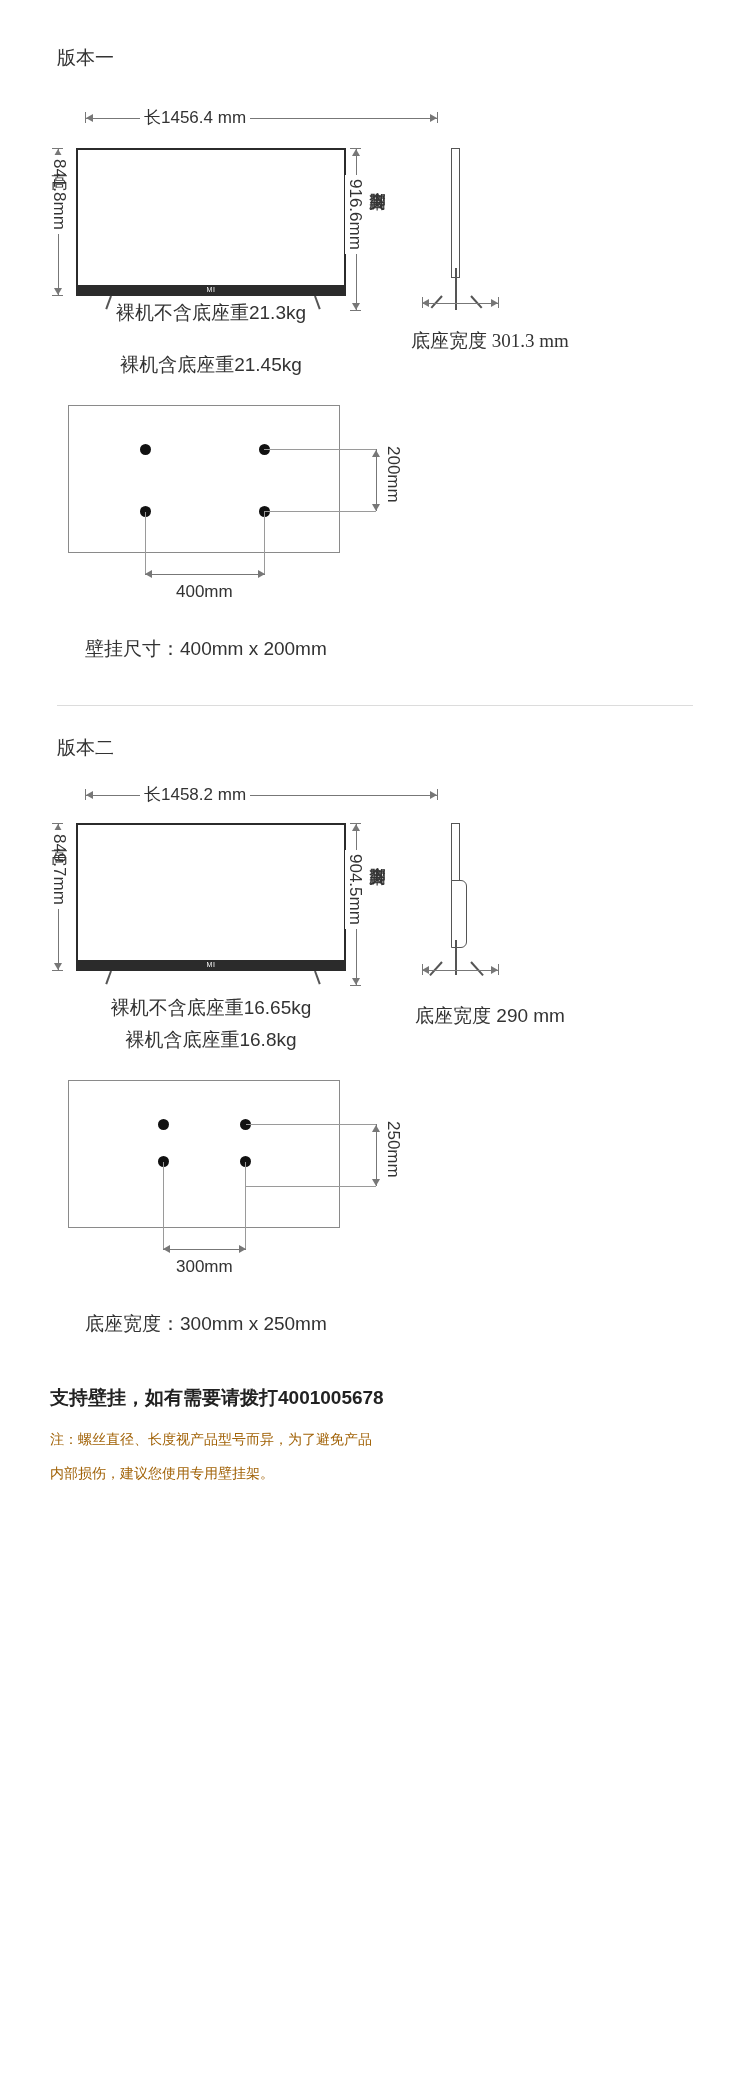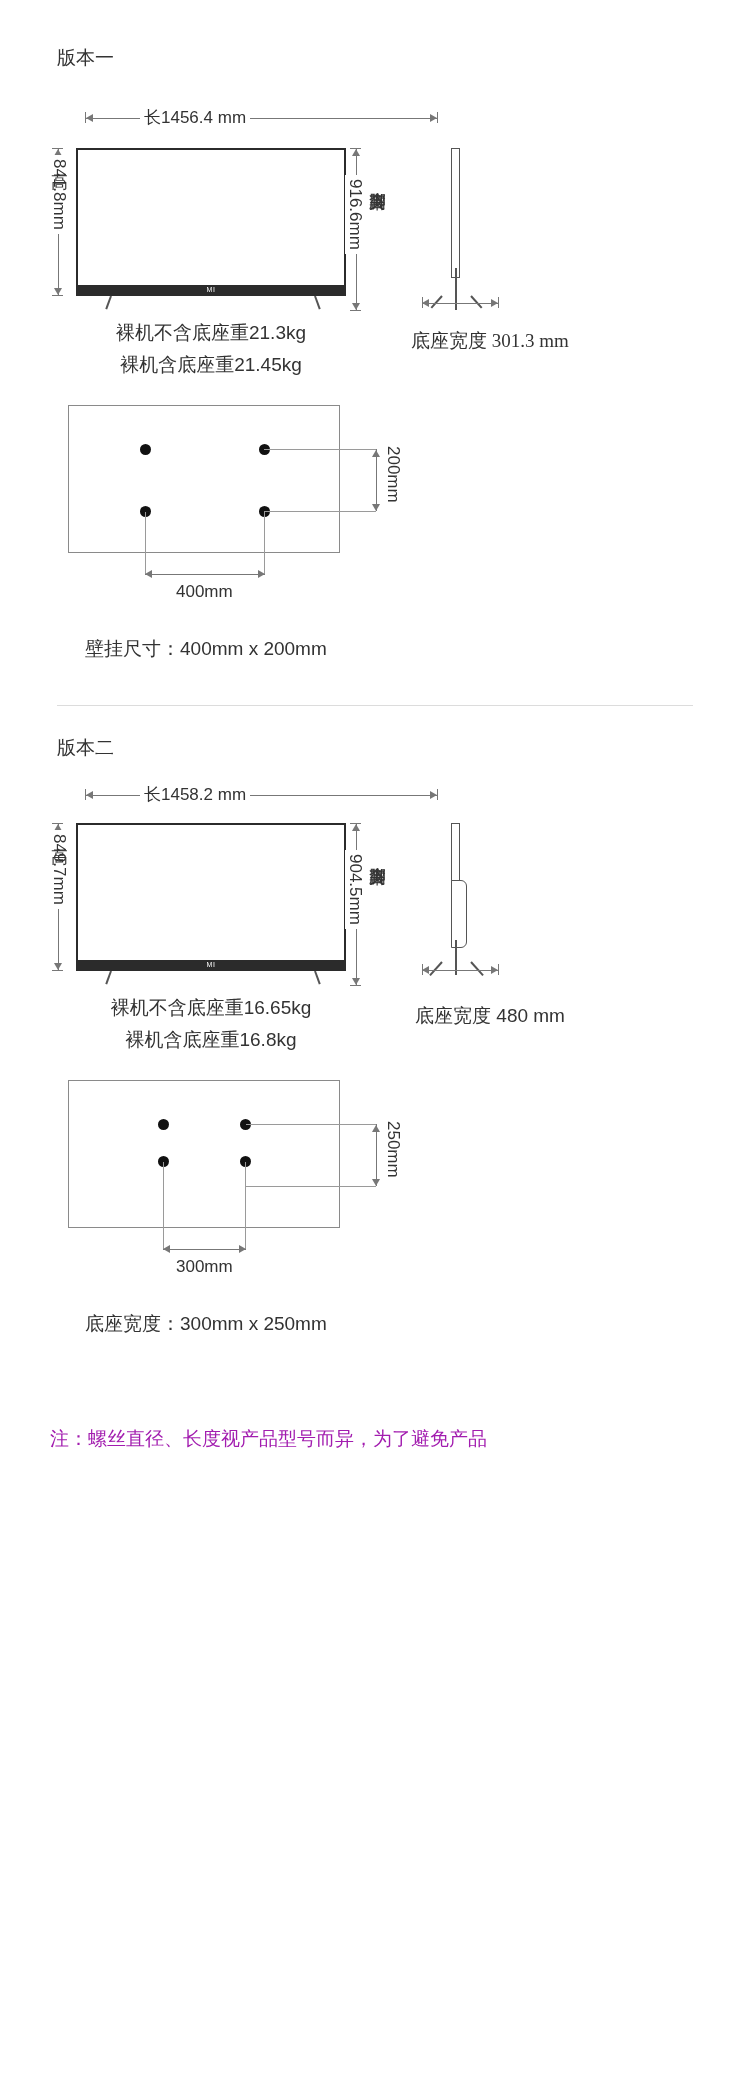--- a/index.html
+++ b/index.html
@@ -166,22 +166,22 @@
   .foot-bold {
     position: absolute;
     left: 50px;
     font-size: 19px;
     font-weight: bold;
     color: #222;
   }
   .foot-text {
     position: absolute;
     left: 50px;
-    font-size: 19px;
-    color: #a21caf;
+    font-size: 14px;
+    color: #a16207;
     line-height: 34px;
     width: 640px;
   }
 </style>
 </head>
 <body>
 
 <div class="page">
 
   <div class="version-title" style="top:45px;">版本一</div>
@@ -212,21 +212,21 @@
     <div class="lbl-v" style="left:48px; top:155px;">高841.8mm</div>
 
     <div class="cap-h" style="left:350px; top:148px;"></div>
     <div class="cap-h" style="left:350px; top:310px;"></div>
     <div class="dim-v" style="left:356px; top:148px; height:162px;"></div>
     <div class="arrow-u" style="left:352px; top:149px;"></div>
     <div class="arrow-d" style="left:352px; top:303px;"></div>
     <div class="lbl-v" style="left:345px; top:175px;">916.6mm</div>
     <div class="lbl-v" style="left:366px; top:175px;">含脚架高</div>
 
-    <div class="caption" style="left:76px; top:320px; width:270px;text-align:center;">裸机不含底座重21.3kg</div>
+    <div class="caption" style="left:76px; top:300px; width:270px;text-align:center;">裸机不含底座重21.3kg</div>
     <div class="caption" style="left:76px; top:352px; width:270px;">裸机含底座重21.45kg</div>
 
     <div class="side-panel" style="left:451px; top:148px; width:9px; height:130px;"></div>
     <div class="side-stand" style="left:455px; top:268px; height:42px;"></div>
     <div class="leg" style="left:441px; top:296px; height:16px; transform:rotate(42deg);"></div>
     <div class="leg" style="left:470px; top:296px; height:16px; transform:rotate(-42deg);"></div>
     <div class="dim-h" style="left:422px; top:303px; width:76px;"></div>
     <div class="arrow-l" style="left:422px; top:299px;"></div>
     <div class="arrow-r" style="left:491px; top:299px;"></div>
     <div class="cap-v" style="left:422px; top:297px;"></div>
@@ -298,21 +298,21 @@
     <div class="side-panel" style="left:451px; top:823px; width:9px; height:108px;"></div>
     <div class="side-panel" style="left:451px; top:880px; width:16px; height:68px; border-radius:0 6px 6px 0;"></div>
     <div class="side-stand" style="left:455px; top:940px; height:35px;"></div>
     <div class="leg" style="left:441px; top:962px; height:18px; transform:rotate(42deg);"></div>
     <div class="leg" style="left:470px; top:962px; height:18px; transform:rotate(-42deg);"></div>
     <div class="dim-h" style="left:422px; top:970px; width:76px;"></div>
     <div class="arrow-l" style="left:422px; top:966px;"></div>
     <div class="arrow-r" style="left:491px; top:966px;"></div>
     <div class="cap-v" style="left:422px; top:964px;"></div>
     <div class="cap-v" style="left:498px; top:964px;"></div>
-    <div class="caption" style="left:365px; top:1003px; width:250px;">底座宽度 480 mm</div>
+    <div class="caption" style="left:365px; top:1003px; width:250px;">底座宽度 290 mm</div>
 
     <div class="mount-box" style="left:68px; top:1080px; width:272px; height:148px;"></div>
     <div class="dot" style="left:158px; top:1119px;"></div>
     <div class="dot" style="left:240px; top:1119px;"></div>
     <div class="dot" style="left:158px; top:1156px;"></div>
     <div class="dot" style="left:240px; top:1156px;"></div>
 
     <div class="thin-line" style="left:246px; top:1124px; width:130px; height:1px;"></div>
     <div class="thin-line" style="left:246px; top:1186px; width:130px; height:1px;"></div>
     <div class="dim-v" style="left:376px; top:1124px; height:62px;"></div>
@@ -323,15 +323,17 @@
     <div class="thin-line" style="left:163px; top:1162px; width:1px; height:87px;"></div>
     <div class="thin-line" style="left:245px; top:1162px; width:1px; height:87px;"></div>
     <div class="dim-h" style="left:163px; top:1249px; width:83px;"></div>
     <div class="arrow-l" style="left:163px; top:1245px;"></div>
     <div class="arrow-r" style="left:239px; top:1245px;"></div>
     <div class="lbl" style="left:172px; top:1257px;">300mm</div>
 
     <div class="caption" style="left:85px; top:1311px;">底座宽度：300mm x 250mm</div>
   </div>
 
+  <div class="foot-bold" style="top:1385px;">支持壁挂，如有需要请拨打4001005678</div>
   <div class="foot-text" style="top:1422px;">注：螺丝直径、长度视产品型号而异，为了避免产品</div>
+  <div class="foot-text" style="top:1456px;">内部损伤，建议您使用专用壁挂架。</div>
 
 </div>
 
 </body></html>

